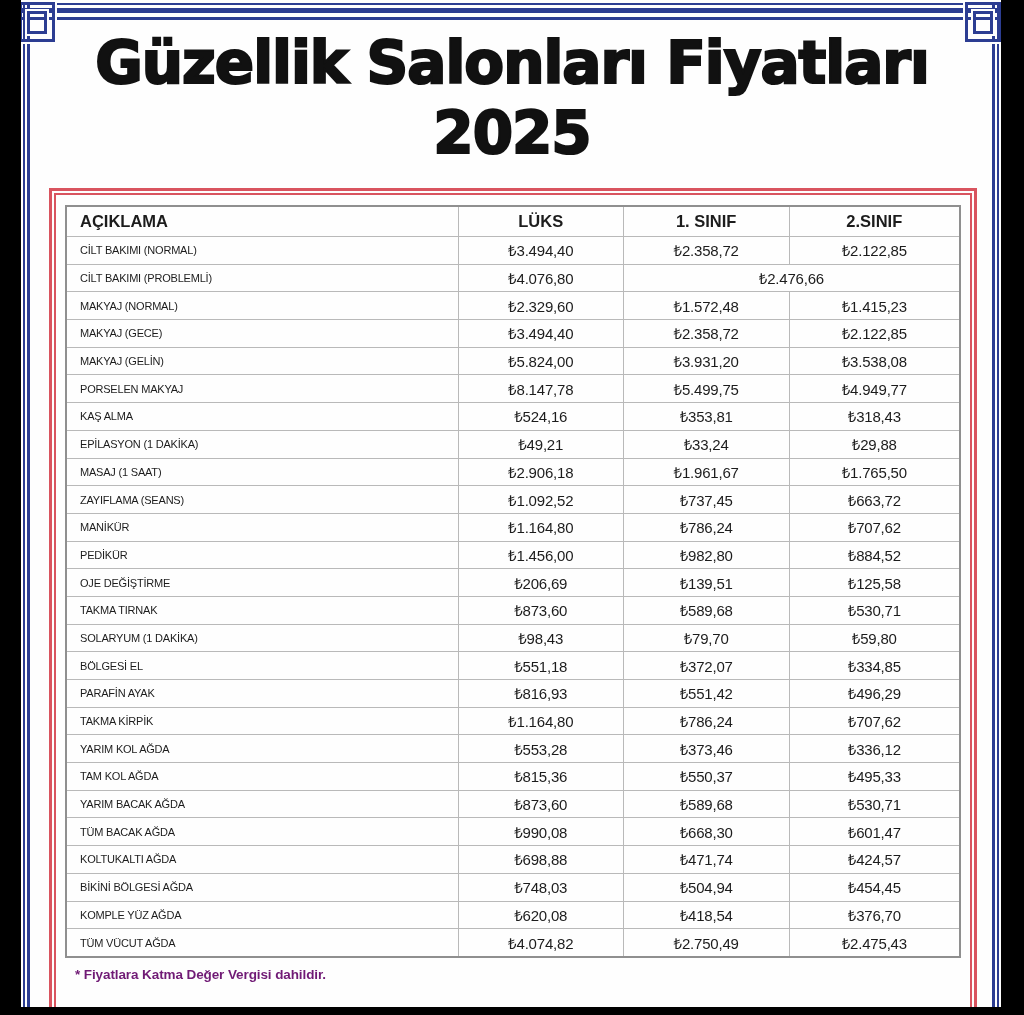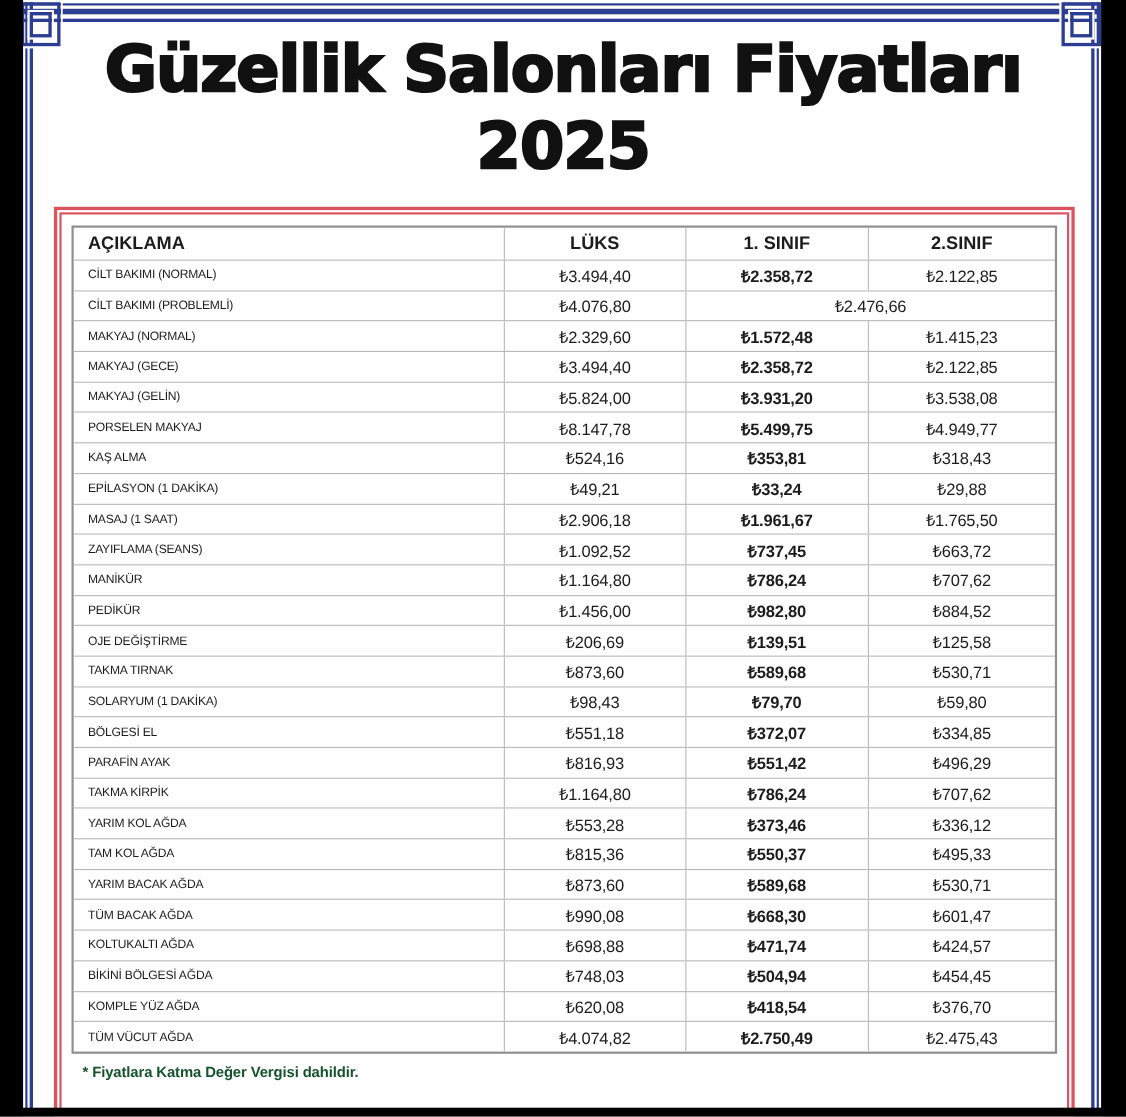--- a/index.html
+++ b/index.html
@@ -55,25 +55,25 @@
   }
   
   .ptable{border:2px solid var(--grid-outer);width:100%;}
   .tr{display:flex;align-items:stretch;height:27.7px;border-top:1px solid var(--grid);}
   .tr.thead{height:29px;border-top:none;}
   .td{display:flex;align-items:center;justify-content:center;
       font-size:15px;font-weight:500;letter-spacing:-0.2px;overflow:hidden;white-space:nowrap;}
   .td + .td{border-left:1px solid var(--grid);}
   .c-desc{flex:0 0 43.8%;justify-content:flex-start;padding-left:13px;font-size:11px;}
   .c-luks{flex:0 0 18.5%;}
-  .c-s1{flex:0 0 18.6%;font-weight:bold;}
+  .c-s1{flex:0 0 18.6%;}
   .c-s2{flex:1 1 auto;}
   .thead .td{font-weight:700;font-size:16.5px;letter-spacing:0;}
   
-  .footnote{margin:9px 0 0 10px;font-size:13.5px;font-weight:600;color:#14532d;letter-spacing:-0.1px;}
+  .footnote{margin:9px 0 0 10px;font-size:13.5px;font-weight:600;color:#701a75;letter-spacing:-0.1px;}
 </style>
 </head>
 <body>
 
 <div class="canvas">
 
   <div class="bline bl-top1"></div>
   <div class="bline bl-top2"></div>
   <div class="bline bl-top3"></div>
   <div class="bline bl-left1"></div>

